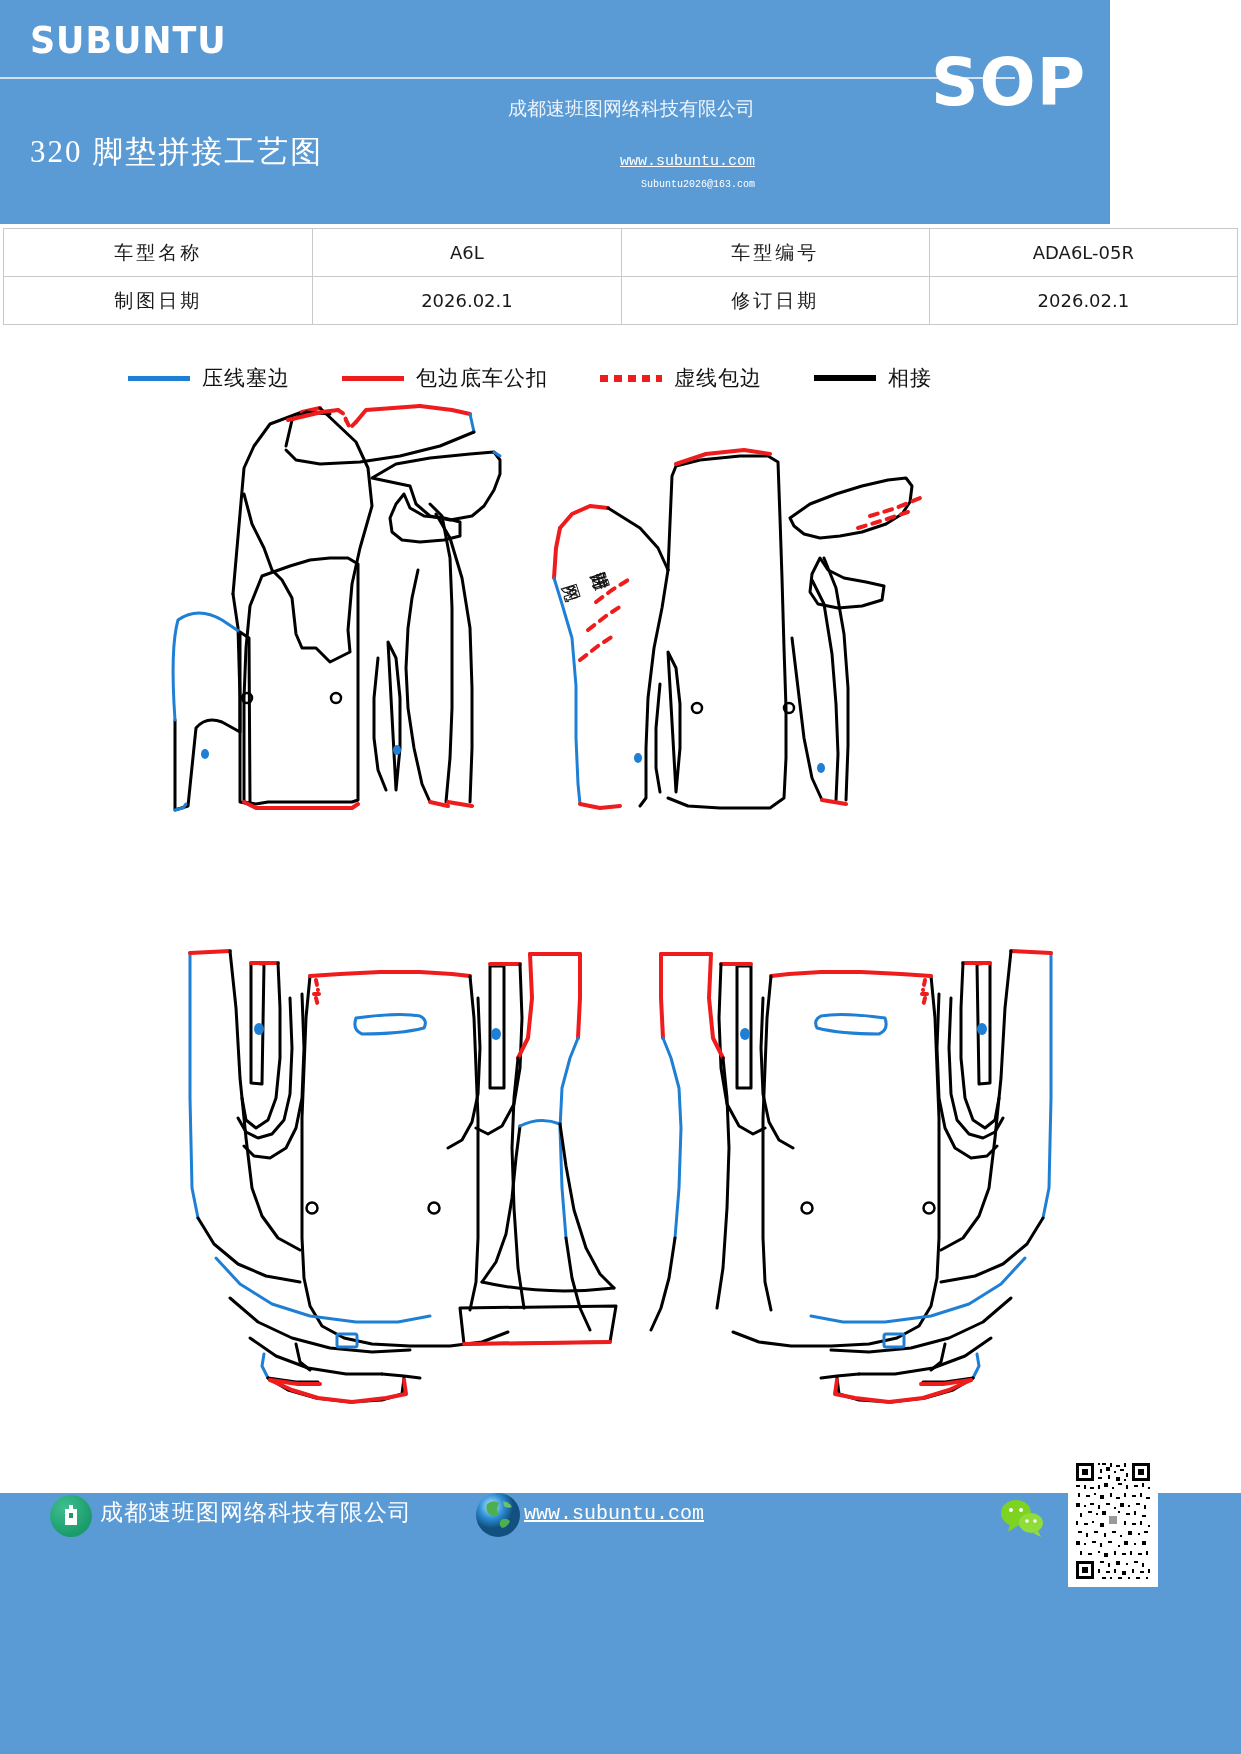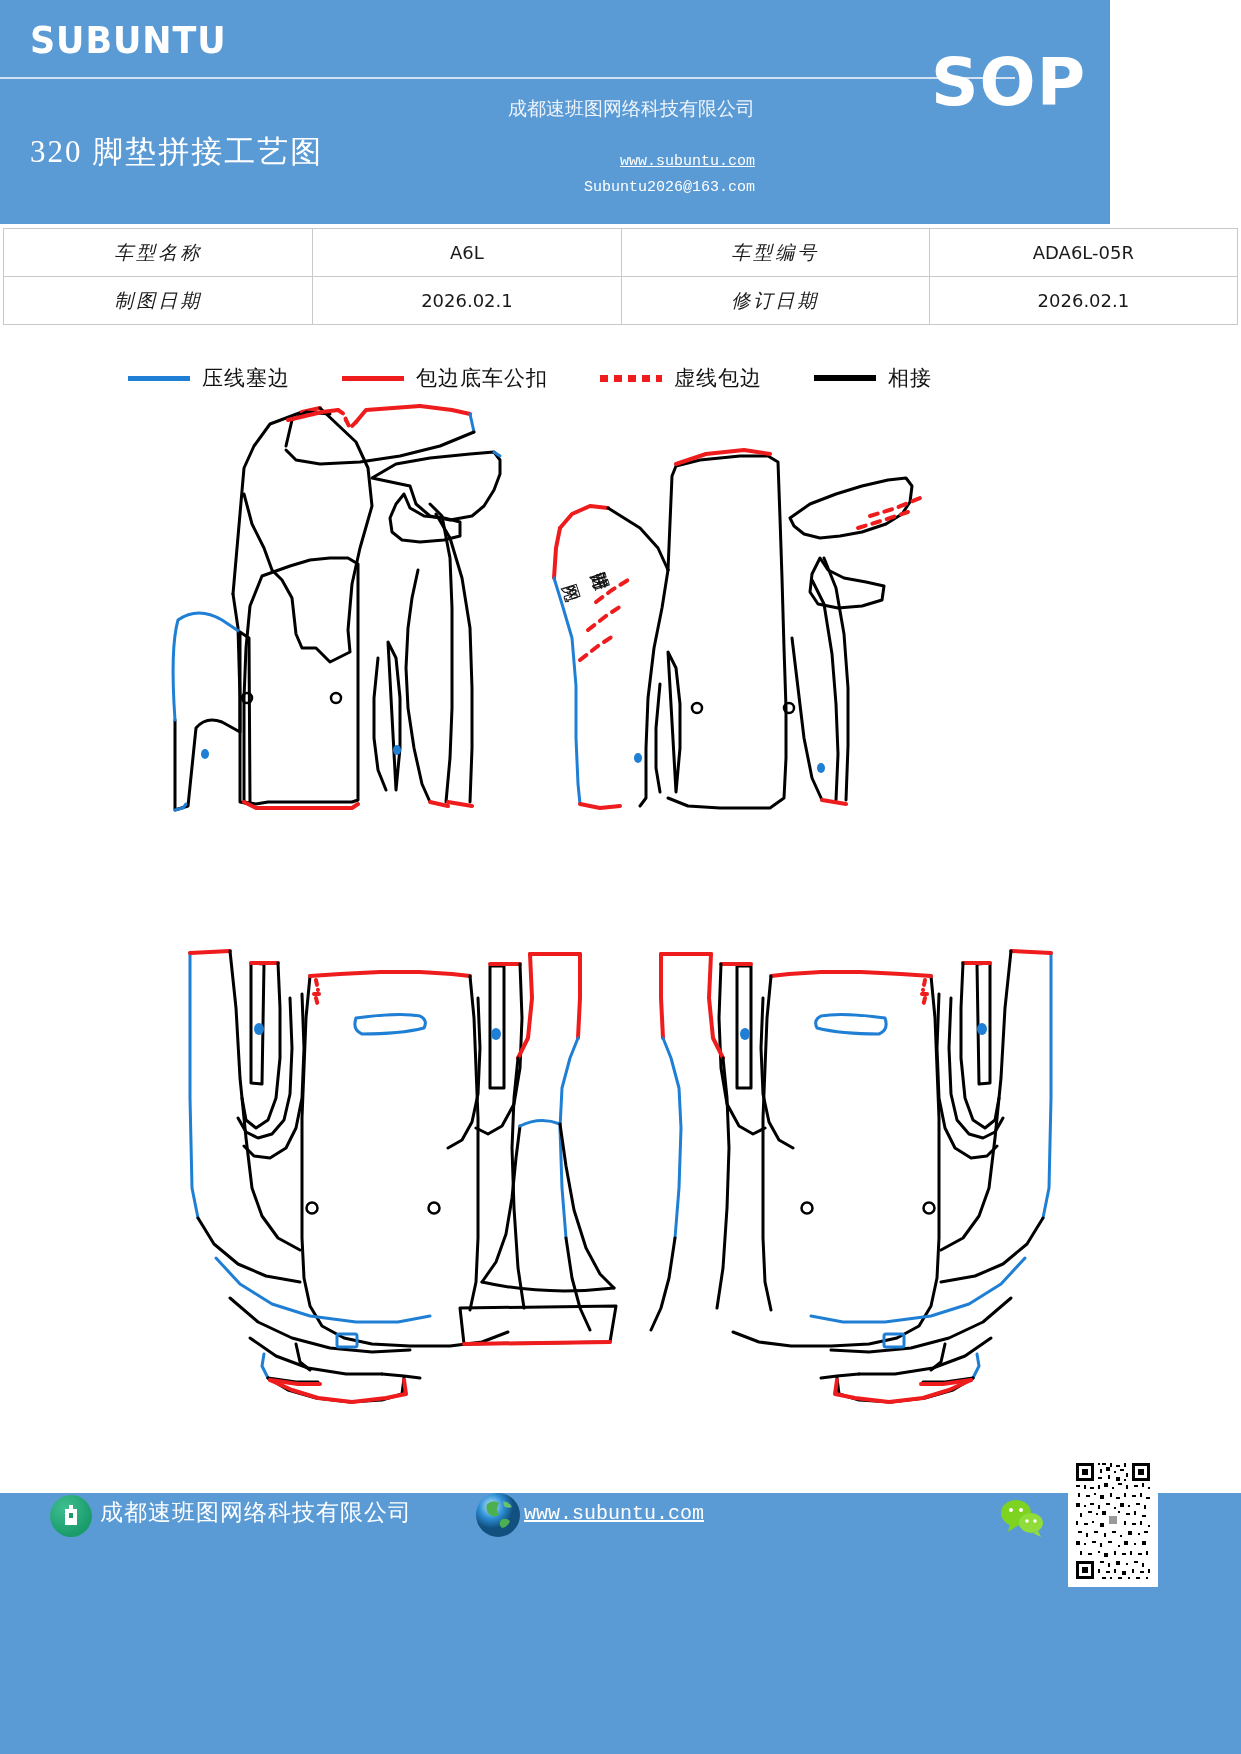--- a/index.html
+++ b/index.html
@@ -75,42 +75,42 @@
     font-family: "Liberation Mono", "DejaVu Sans Mono", monospace;
     font-size: 15px;
     color: #ffffff;
     text-decoration: underline;
     white-space: nowrap;
   }
   .mail-top {
     position: absolute;
     right: 355px; top: 179px;
     font-family: "Liberation Mono", "DejaVu Sans Mono", monospace;
-    font-size: 15px;
+    font-size: 10px;
     color: #ffffff;
     white-space: nowrap;
   }
 
   
   .info-table {
     position: absolute;
     left: 3px; top: 228px;
     width: 1235px;
     border-collapse: collapse;
     table-layout: fixed;
   }
   .info-table td {
     border: 1px solid #c9c9c9;
     height: 45px;
     text-align: center;
     vertical-align: middle;
     font-size: 19px;
     color: #1a1a1a;
   }
-  .info-table td.label { letter-spacing: 3px; font-style: italic; }
+  .info-table td.label { letter-spacing: 3px; }
   .info-table td.value {
     font-family: "DejaVu Sans", sans-serif;
     font-size: 18px;
     letter-spacing: 0px;
   }
   .col-a { width: 277px; }
   .col-b { width: 276px; margin-top: 17px; }
   .col-c { width: 276px; }
   .col-d { width: 276px; }
 

